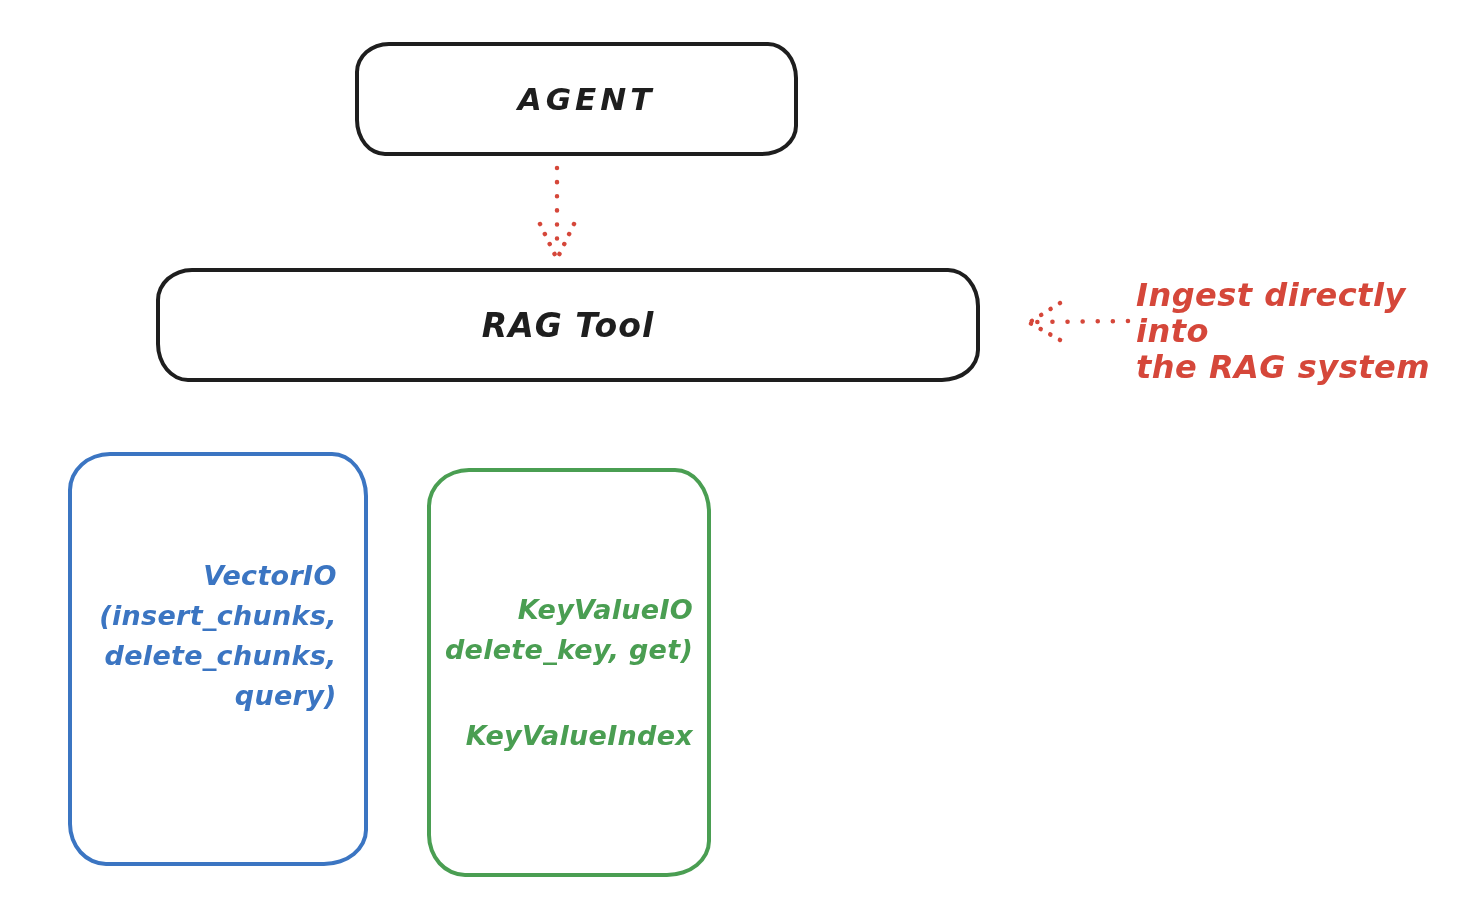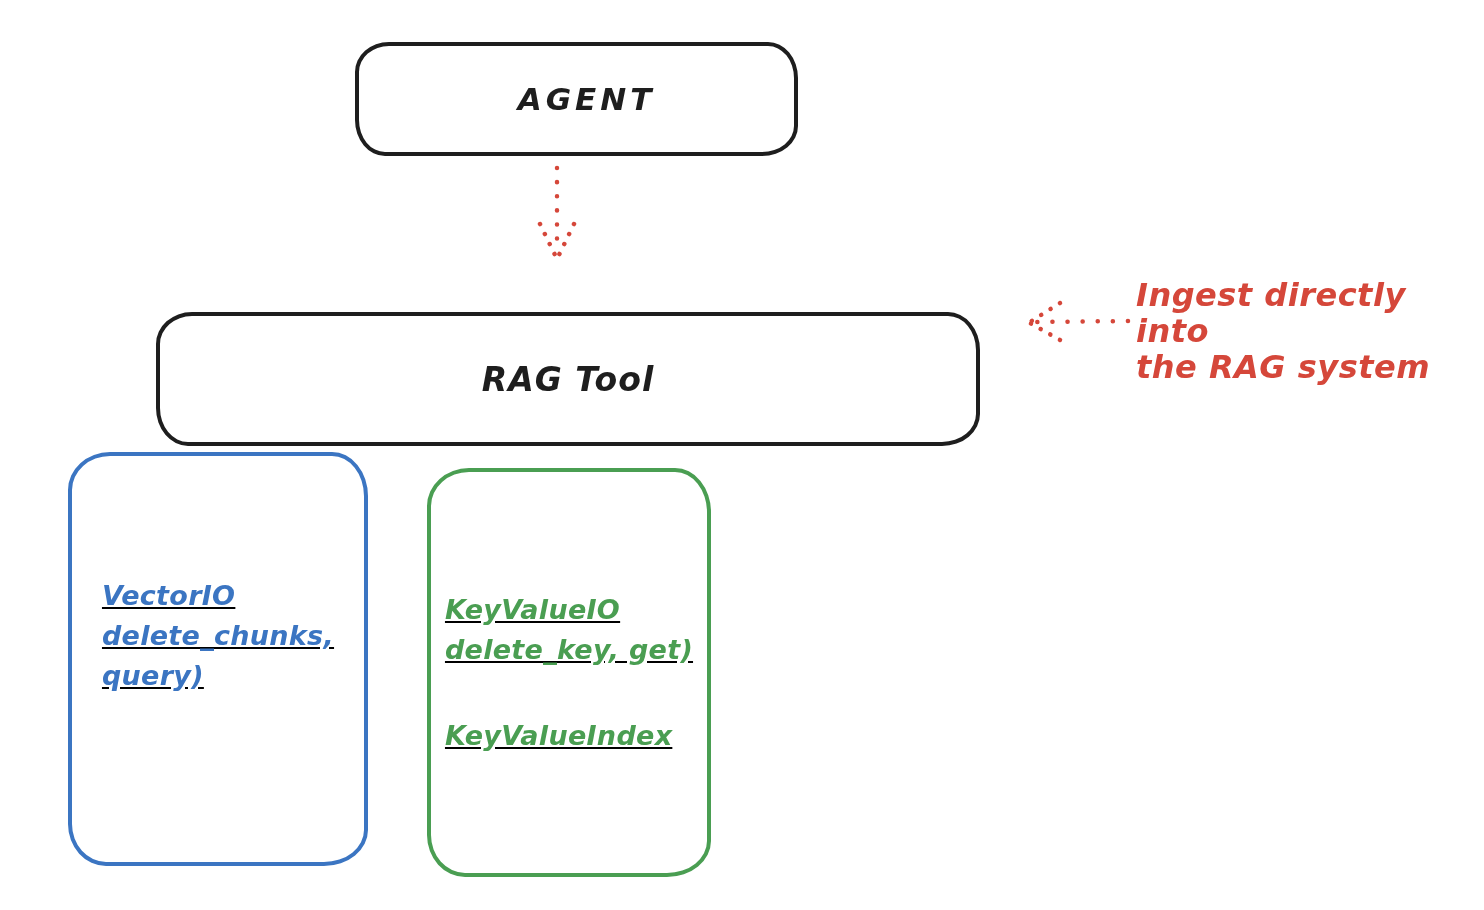--- a/index.html
+++ b/index.html
@@ -24,23 +24,22 @@
     align-items: center;
     justify-content: center;
   }
   .box-agent {
     left: 355px; top: 42px;
     width: 443px; height: 114px;
     border-radius: 34px 30px 36px 30px / 30px 36px 30px 36px;
   }
   .box-ragtool {
     left: 156px; top: 268px;
-    width: 824px; height: 134px;
+    width: 824px; height: 114px;
     border-radius: 36px 32px 38px 32px / 32px 38px 32px 38px;
-    margin-top: 44px;
   }
   .box-label {
     font-size: 31px;
     font-weight: bold;
     font-style: italic;
     letter-spacing: 4px;
     color: #1e1e1e;
   }
   .box-ragtool .box-label {
     font-size: 33px;
@@ -49,22 +48,21 @@
   .io-box {
     position: absolute;
     box-sizing: border-box;
     border: 4px solid;
     background: #ffffff;
     border-radius: 42px 36px 44px 38px / 38px 44px 36px 42px;
     display: flex;
     flex-direction: column;
     align-items: center;
     justify-content: center;
-    text-align: left;
-    text-decoration: underline;
+    text-align: right;
   }
   .io-box-1 { left: 68px;  top: 452px; width: 300px; height: 414px; }
   .io-box-2 { left: 427px; top: 448px; width: 284px; height: 409px; margin-top: 20px; }
   .io-box-3 { left: 783px; top: 448px; width: 284px; height: 409px; }
   .io-text {
     font-size: 27px;
     font-weight: bold;
     font-style: italic;
     line-height: 40px;
     letter-spacing: 0.3px;
@@ -117,20 +115,21 @@
   </svg>
 
   <div class="annotation" style="color: rgb(213, 71, 58);">
     <div>Ingest directly into</div>
     <div>the RAG system</div>
   </div>
 
   <div class="io-box io-box-1" style="border-color: rgb(59, 117, 194);">
     <div class="io-text" style="color: rgb(59, 117, 194);">
       <div>VectorIO</div>
+      <div>(insert_chunks,</div>
       <div>delete_chunks,</div>
       <div>query)</div>
       <div class="io-gap"></div>
     </div>
   </div>
 
   <div class="io-box io-box-2" style="border-color: rgb(74, 158, 82);">
     <div class="io-text" style="color: rgb(74, 158, 82);">
       <div>KeyValueIO</div>
       <div>delete_key, get)</div>

